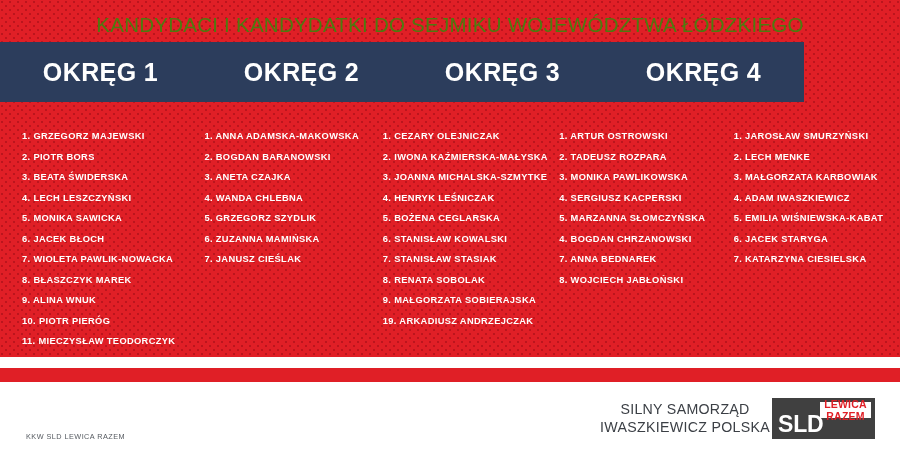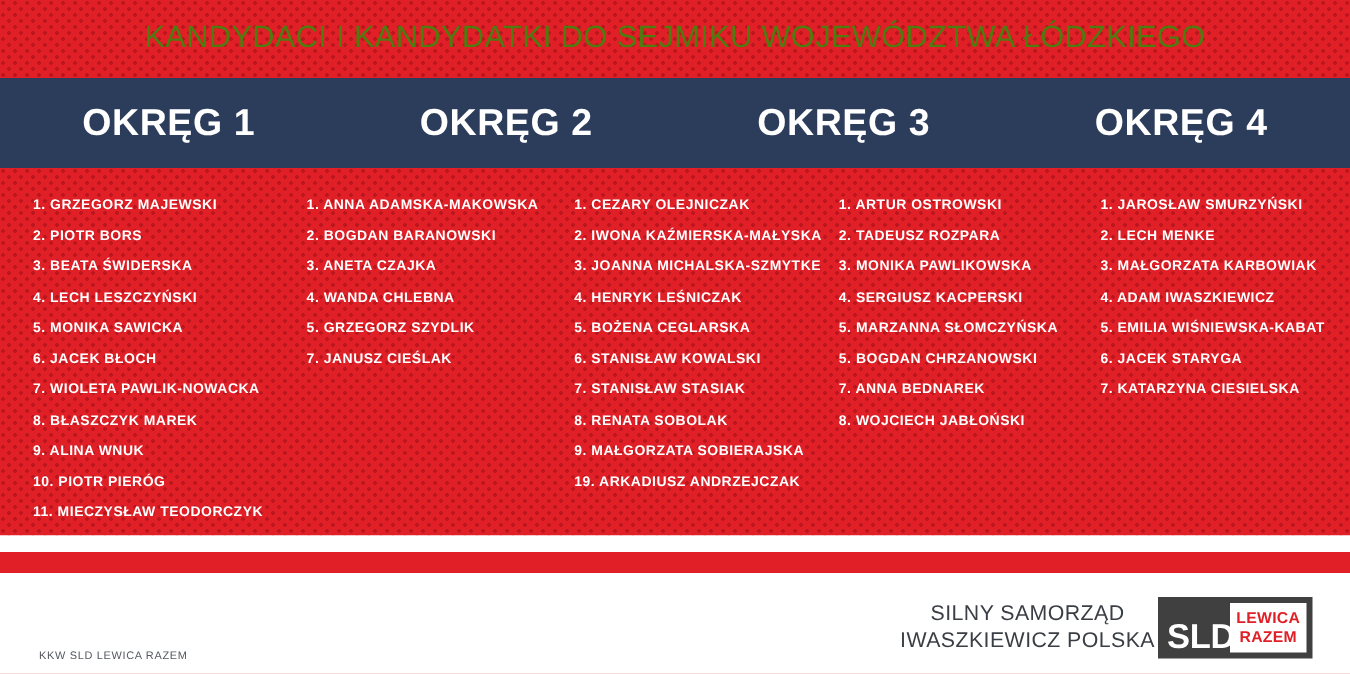--- a/index.html
+++ b/index.html
@@ -45,22 +45,22 @@
     font-size: 20.5px;
     font-weight: 400;
     letter-spacing: 0.25px;
     white-space: nowrap;
   }
 
   
   .district-band {
     position: absolute;
     left: 0;
-    top: 52px;
-    width: 900px;
+    top: 42px;
+    width: 804px;
     height: 60px;
     background: #2c3d5c;
     display: flex;
     align-items: center;
   }
   .district-cell {
     flex: 1 1 0;
     text-align: center;
     color: #ffffff;
     font-size: 25px;
@@ -169,21 +169,21 @@
     letter-spacing: -0.2px;
     padding-left: 6px;
     padding-top: 11px;
     line-height: 1;
   }
   .logo-box {
     position: absolute;
     right: 4px;
     top: 4px;
     width: 51px;
-    height: 33px;
+    height: 16px;
     background: #ffffff;
     display: flex;
     flex-direction: column;
     align-items: center;
     justify-content: center;
   }
   .logo-box span {
     color: #e01f26;
     font-size: 10.5px;
     font-weight: 700;
@@ -222,20 +222,21 @@
       <div class="cand">10. PIOTR PIERÓG</div>
       <div class="cand">11. MIECZYSŁAW  TEODORCZYK</div>
     </div>
 
     <div class="col col-2">
       <div class="cand">1. ANNA ADAMSKA-MAKOWSKA</div>
       <div class="cand">2. BOGDAN BARANOWSKI</div>
       <div class="cand">3. ANETA CZAJKA</div>
       <div class="cand">4. WANDA CHLEBNA</div>
       <div class="cand">5. GRZEGORZ SZYDLIK</div>
+      <div class="cand">6. ZUZANNA MAMIŃSKA</div>
       <div class="cand">7. JANUSZ CIEŚLAK</div>
     </div>
 
     <div class="col col-3">
       <div class="cand">1. CEZARY OLEJNICZAK</div>
       <div class="cand">2. IWONA KAŹMIERSKA-MAŁYSKA</div>
       <div class="cand">3. JOANNA MICHALSKA-SZMYTKE</div>
       <div class="cand">4. HENRYK LEŚNICZAK</div>
       <div class="cand">5. BOŻENA CEGLARSKA</div>
       <div class="cand">6. STANISŁAW KOWALSKI</div>
@@ -244,21 +245,21 @@
       <div class="cand">9. MAŁGORZATA SOBIERAJSKA</div>
       <div class="cand">19. ARKADIUSZ ANDRZEJCZAK</div>
     </div>
 
     <div class="col col-4">
       <div class="cand">1. ARTUR OSTROWSKI</div>
       <div class="cand">2. TADEUSZ ROZPARA</div>
       <div class="cand">3. MONIKA PAWLIKOWSKA</div>
       <div class="cand">4. SERGIUSZ KACPERSKI</div>
       <div class="cand">5. MARZANNA SŁOMCZYŃSKA</div>
-      <div class="cand">5. BOGDAN CHRZANOWSKI</div>
+      <div class="cand">4. BOGDAN CHRZANOWSKI</div>
       <div class="cand">7. ANNA BEDNAREK</div>
       <div class="cand">8. WOJCIECH JABŁOŃSKI</div>
     </div>
 
     <div class="col col-5">
       <div class="cand">1. JAROSŁAW SMURZYŃSKI</div>
       <div class="cand">2. LECH MENKE</div>
       <div class="cand">3. MAŁGORZATA KARBOWIAK</div>
       <div class="cand">4. ADAM IWASZKIEWICZ</div>
       <div class="cand">5. EMILIA WIŚNIEWSKA-KABAT</div>

